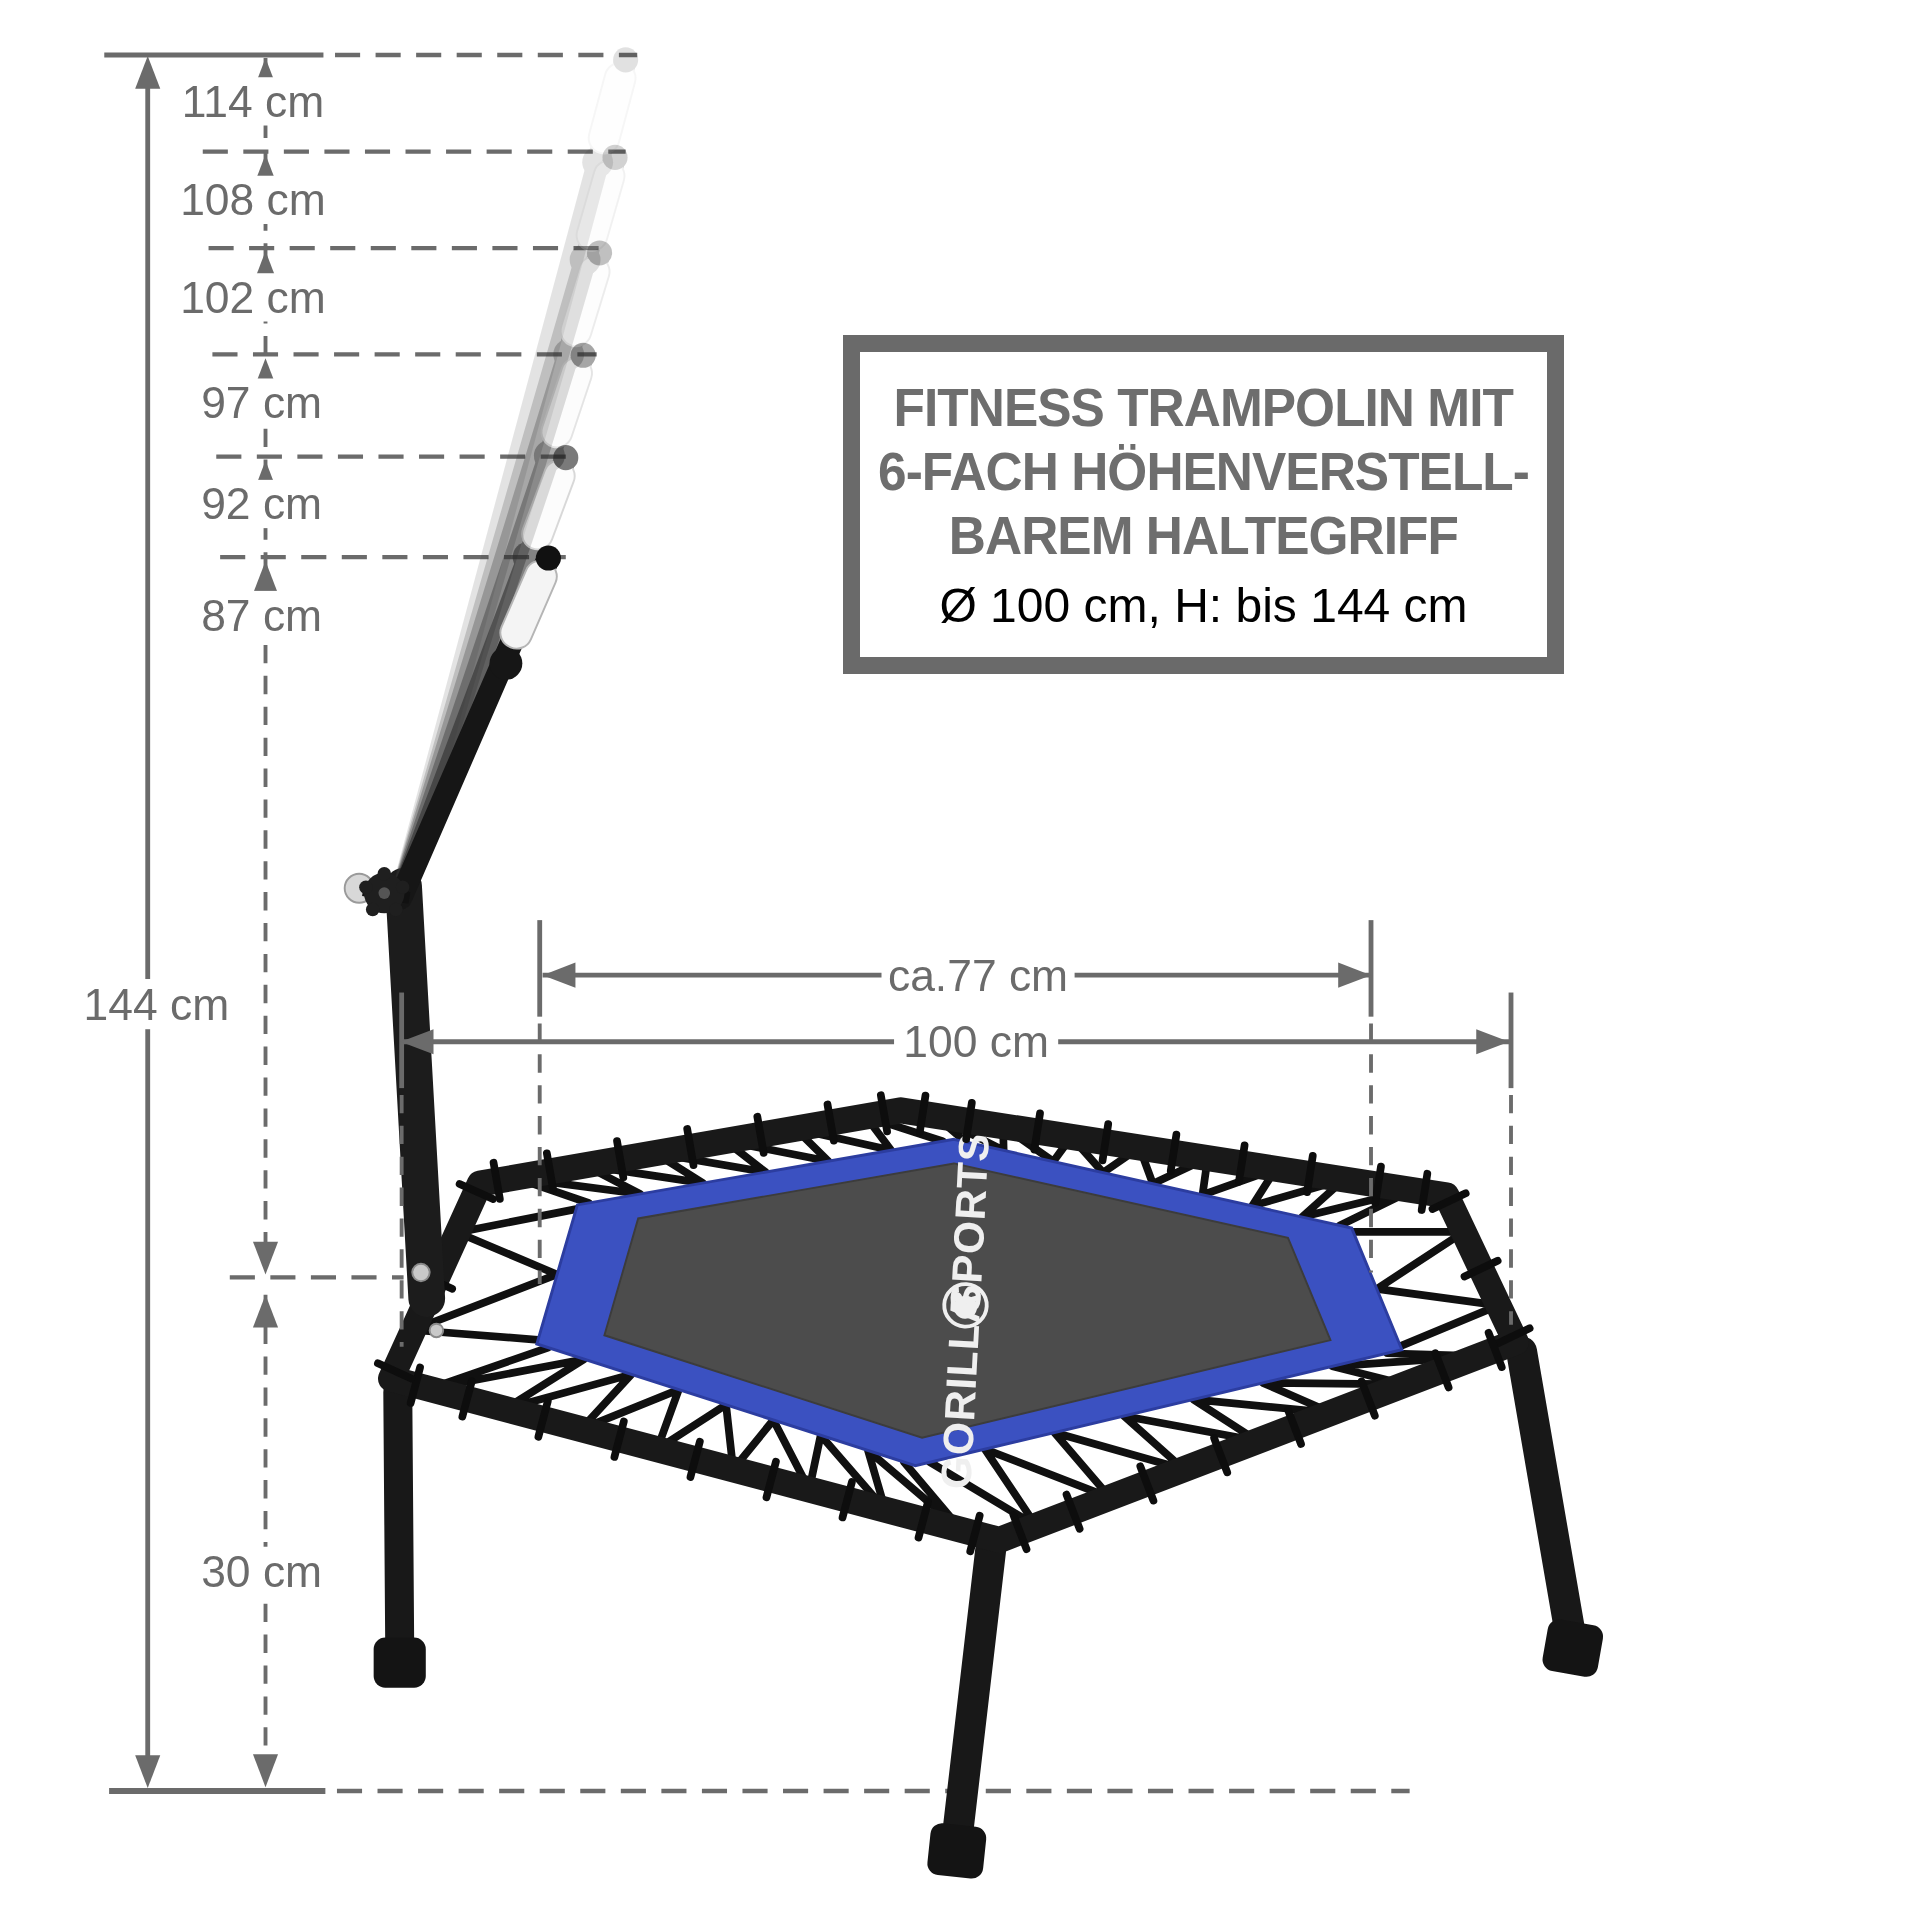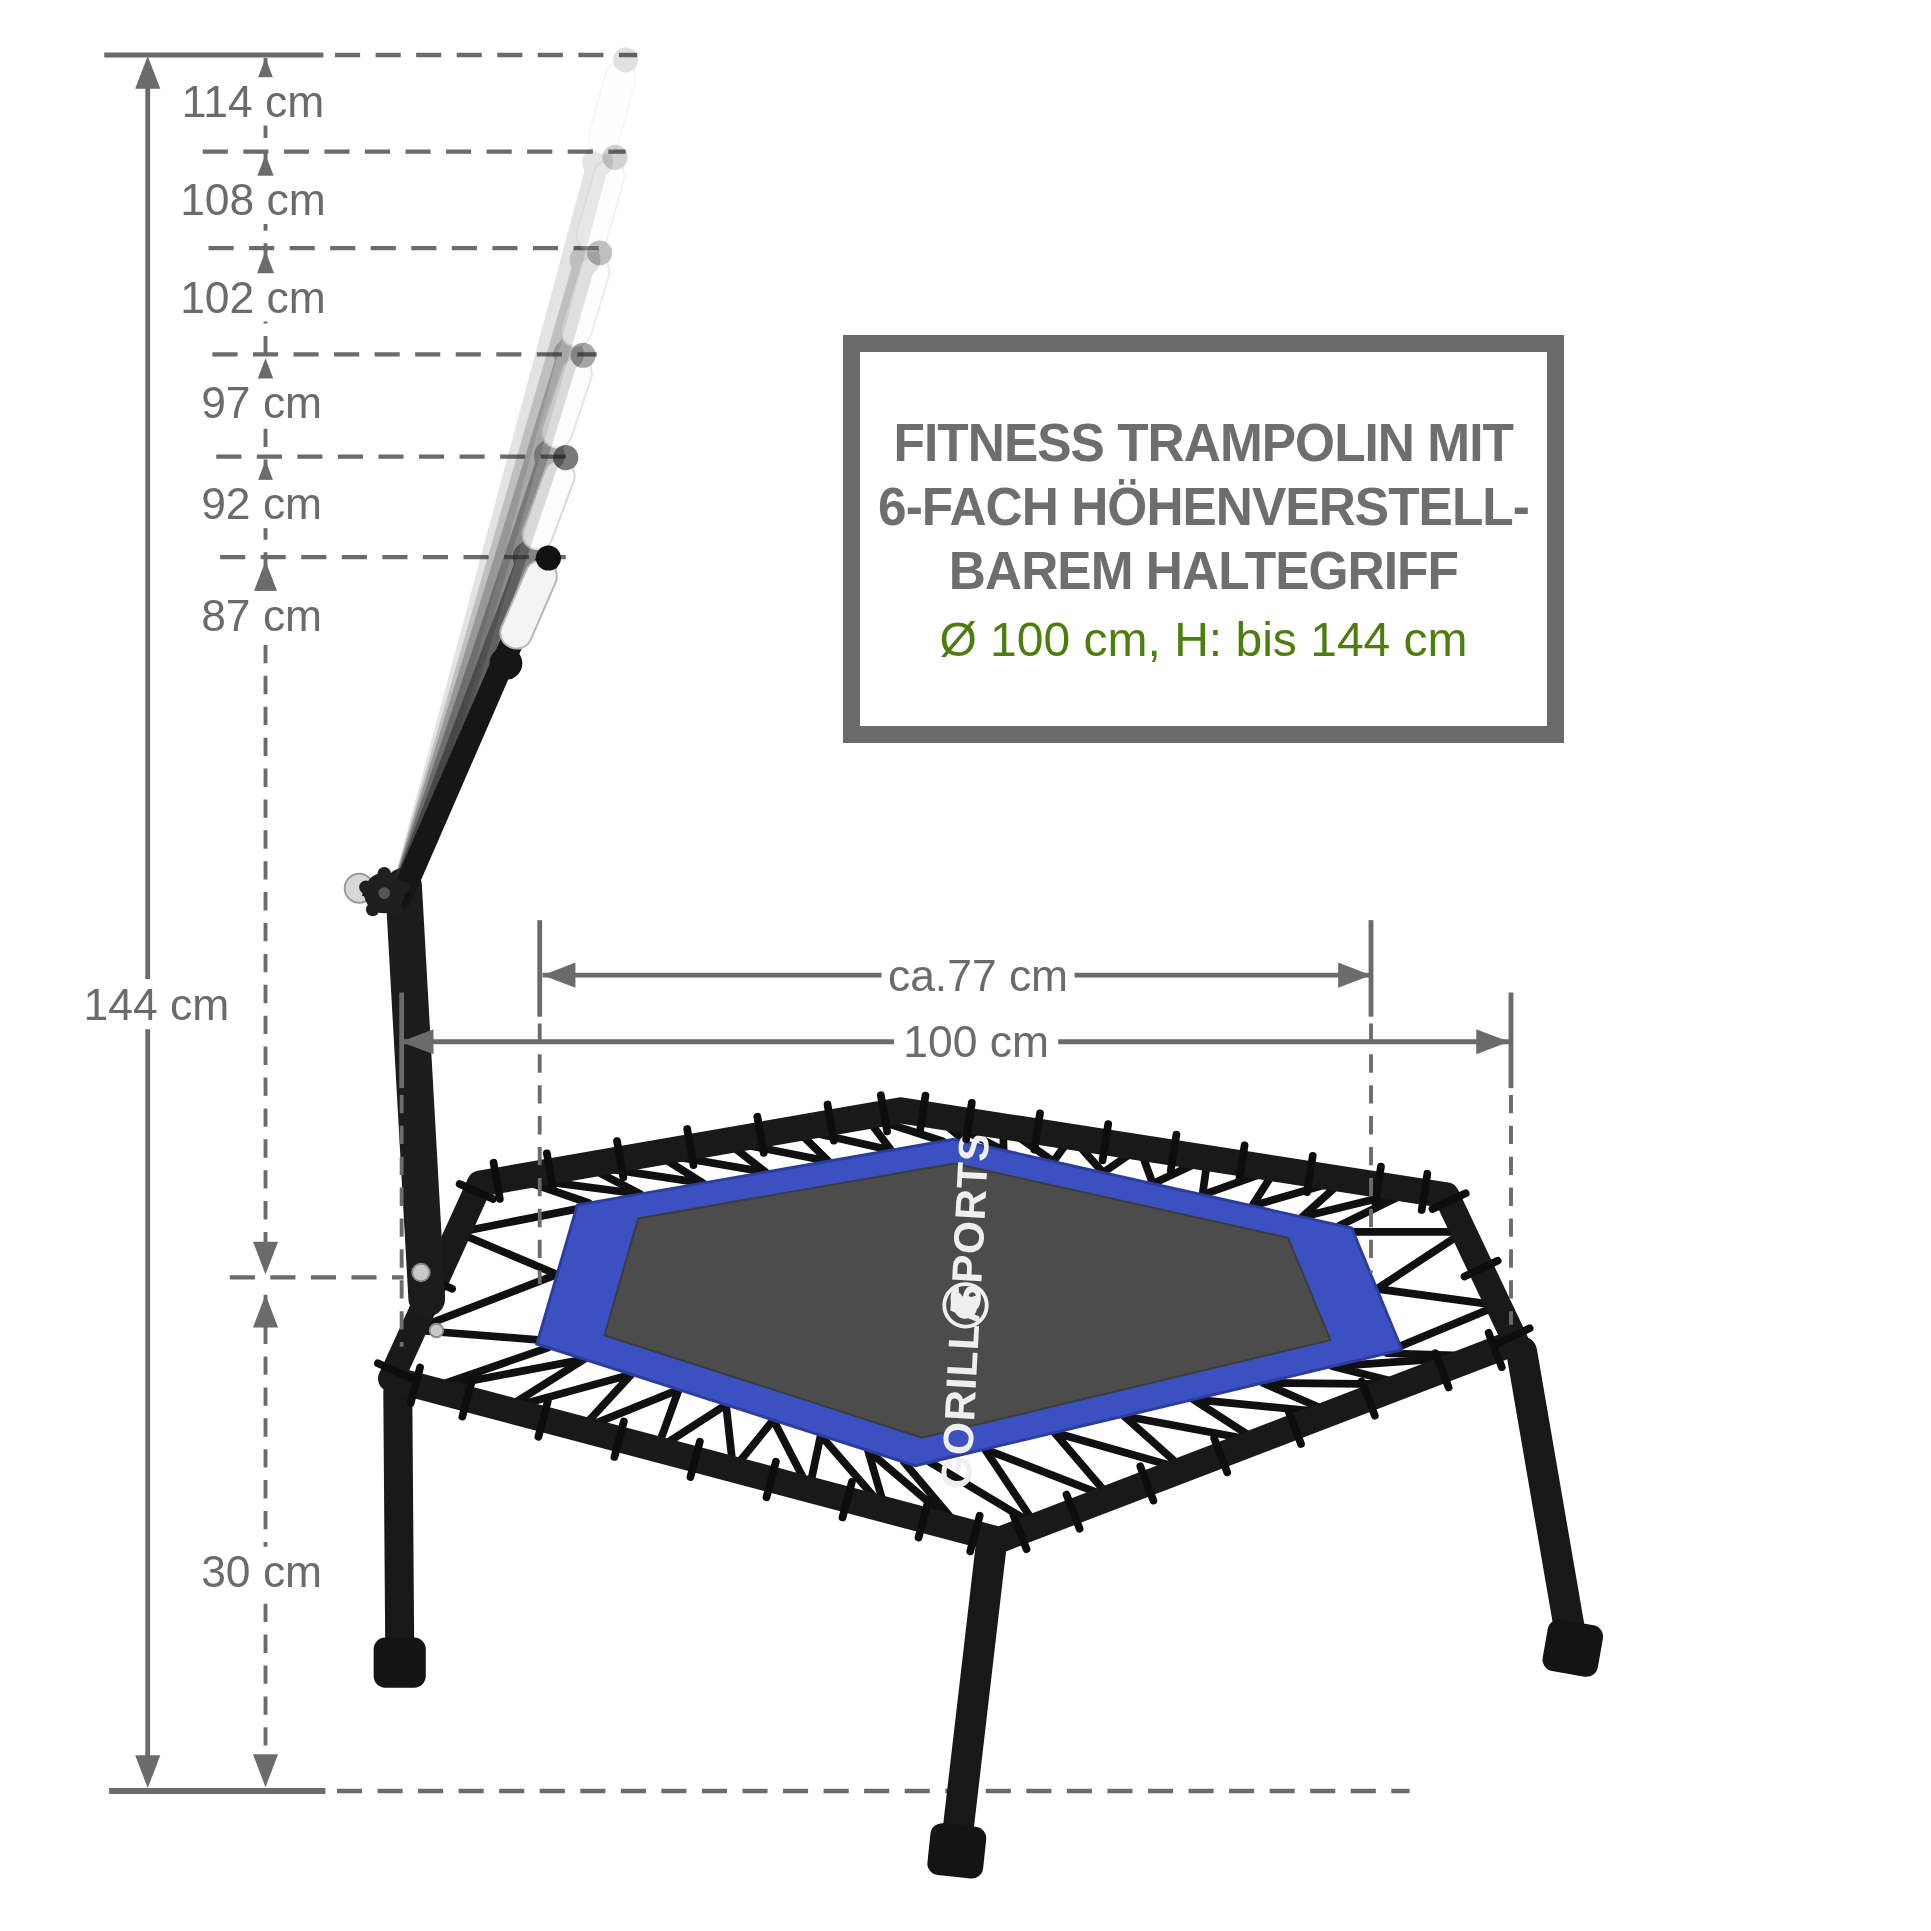--- a/index.html
+++ b/index.html
@@ -5,26 +5,26 @@
   html,body{margin:0;padding:0;background:#fff;}
   #stage{position:relative;width:1931px;height:1931px;background:#fff;overflow:hidden;
          font-family:"Liberation Sans",sans-serif;border-radius:24px;}
   #stage svg{position:absolute;left:0;top:0;}
   .dimtxt{font-family:"Liberation Sans",sans-serif;font-size:46px;fill:#6b6b6b;}
   .dimline{stroke:#6b6b6b;stroke-width:5;fill:none;}
   .dashedH{stroke:#6b6b6b;stroke-width:4.5;fill:none;stroke-dasharray:26 16;}
   .dashedV{stroke:#6b6b6b;stroke-width:4;fill:none;stroke-dasharray:19 13;}
   .arrow{fill:#6b6b6b;stroke:none;}
   .lblbg{fill:#ffffff;}
-  .title-box{position:absolute;left:843px;top:335px;width:721px;height:408px;
+  .title-box{position:absolute;left:843px;top:335px;width:721px;height:339px;
      box-sizing:border-box;border:17.4px solid #6a6a6a;background:#fff;
      display:flex;flex-direction:column;align-items:center;justify-content:center;}
   .title-line{font-size:53px;font-weight:bold;color:#6e6e6e;line-height:64px;
      letter-spacing:-1px;white-space:nowrap;transform:scaleX(.97);}
-  .title-sub{font-size:48px;font-weight:400;color:#4d7c0f;margin-top:9.7px;white-space:nowrap;}
+  .title-sub{font-size:48px;font-weight:400;color:#000000;margin-top:9.7px;white-space:nowrap;}
   .logo-word{font-family:"Liberation Sans",sans-serif;font-size:44px;font-weight:bold;
      fill:#efefef;letter-spacing:1px;}
 </style>
 </head>
 <body>
 
 <div id="stage">
 
 <svg width="1931" height="1931" viewBox="0 0 2000 2000" xmlns="http://www.w3.org/2000/svg">
 

